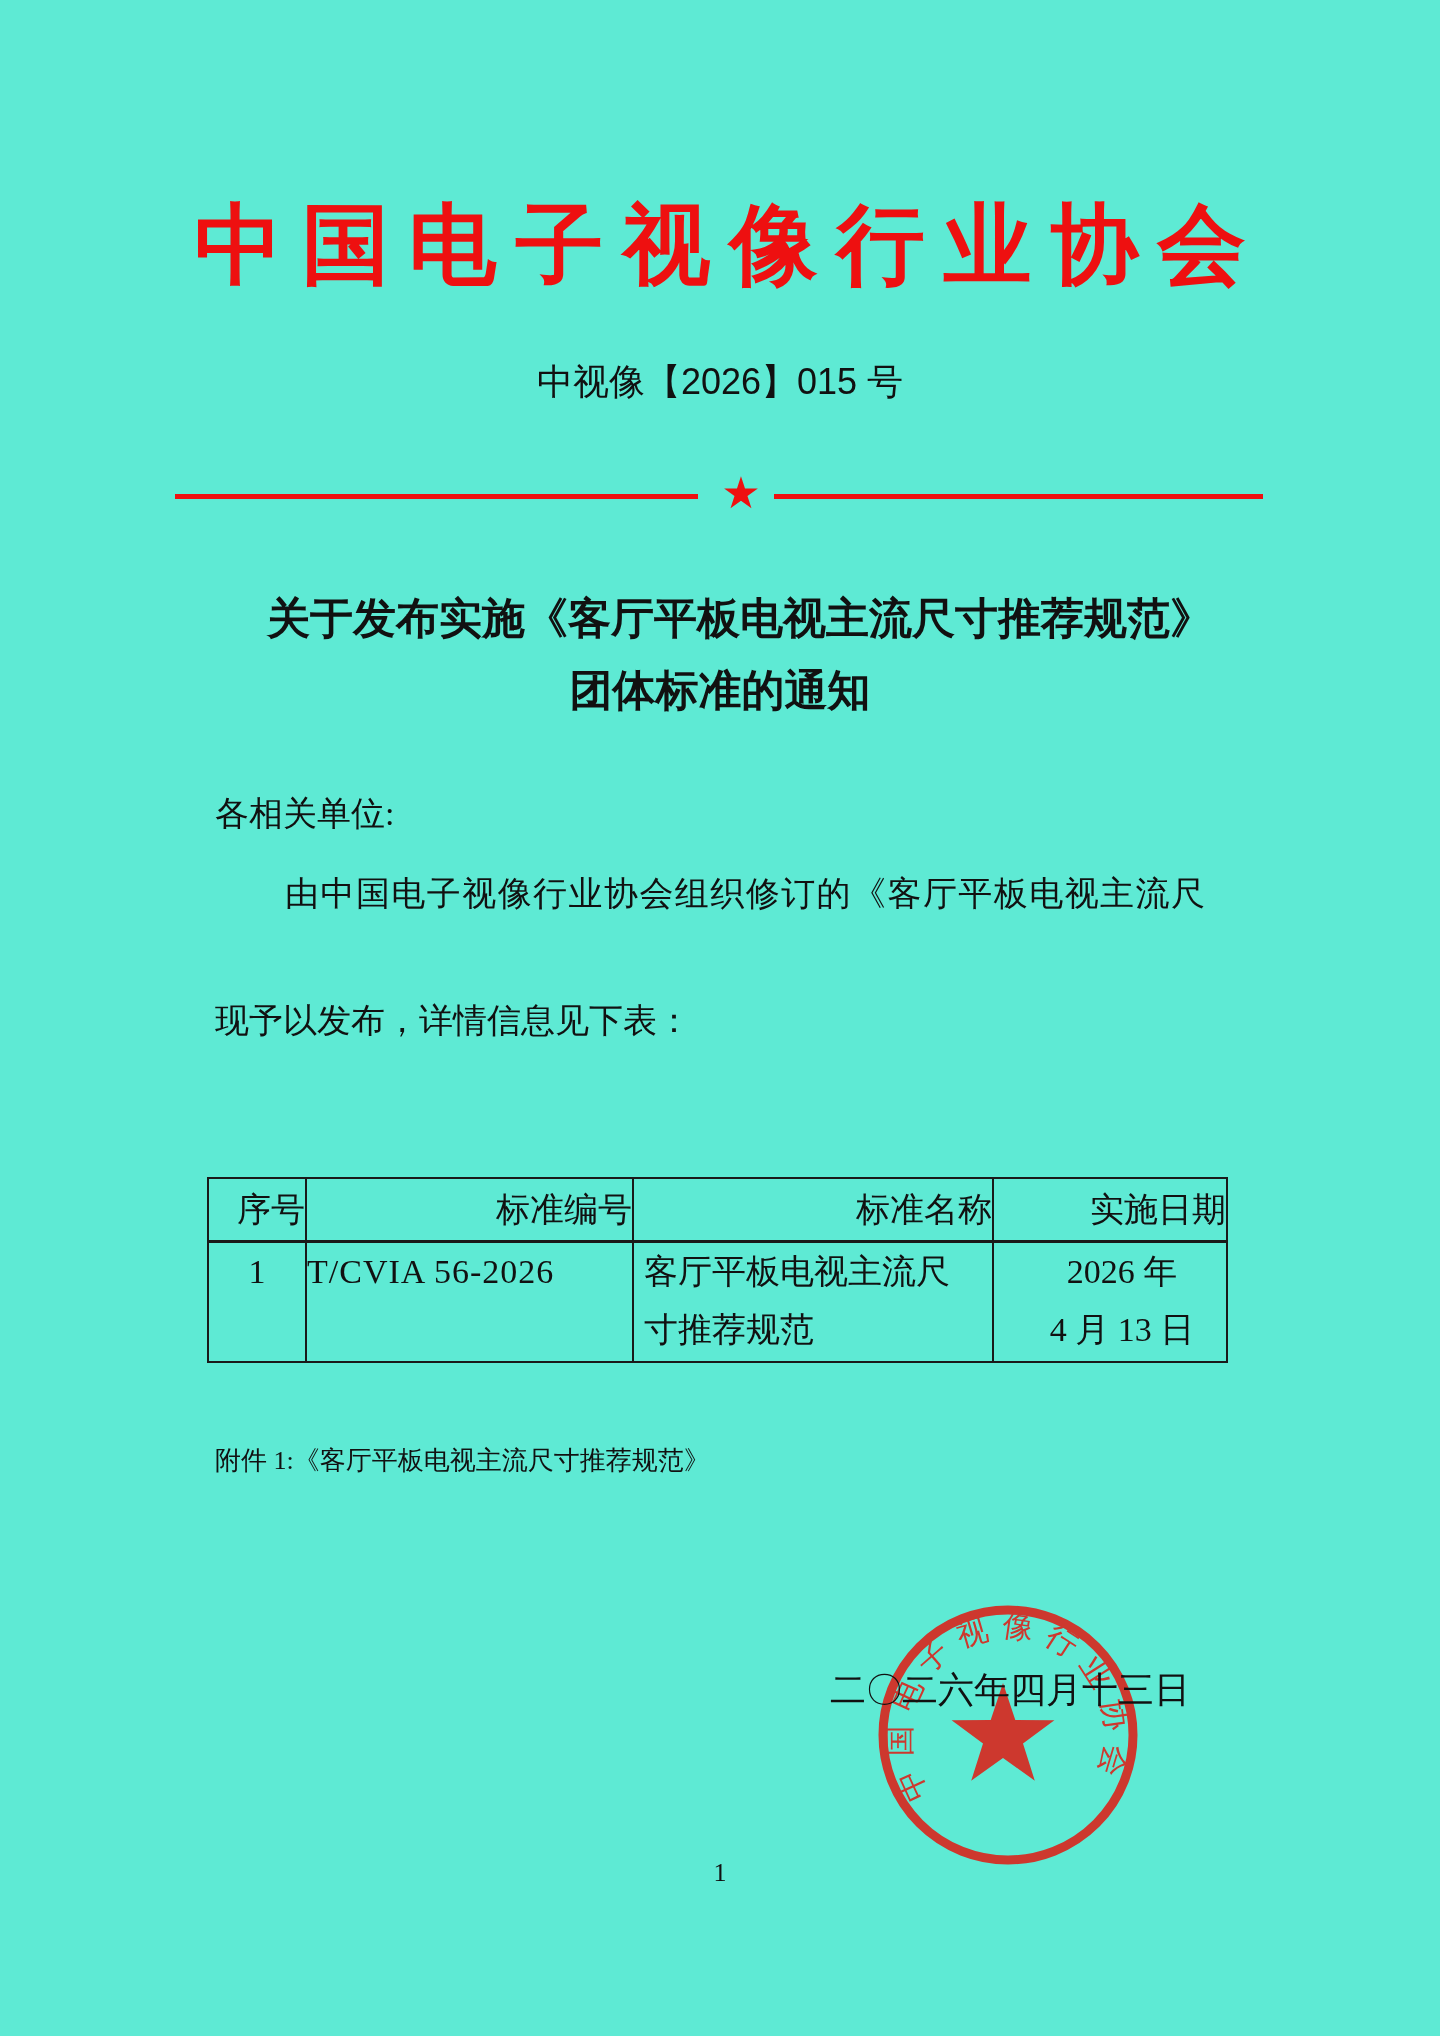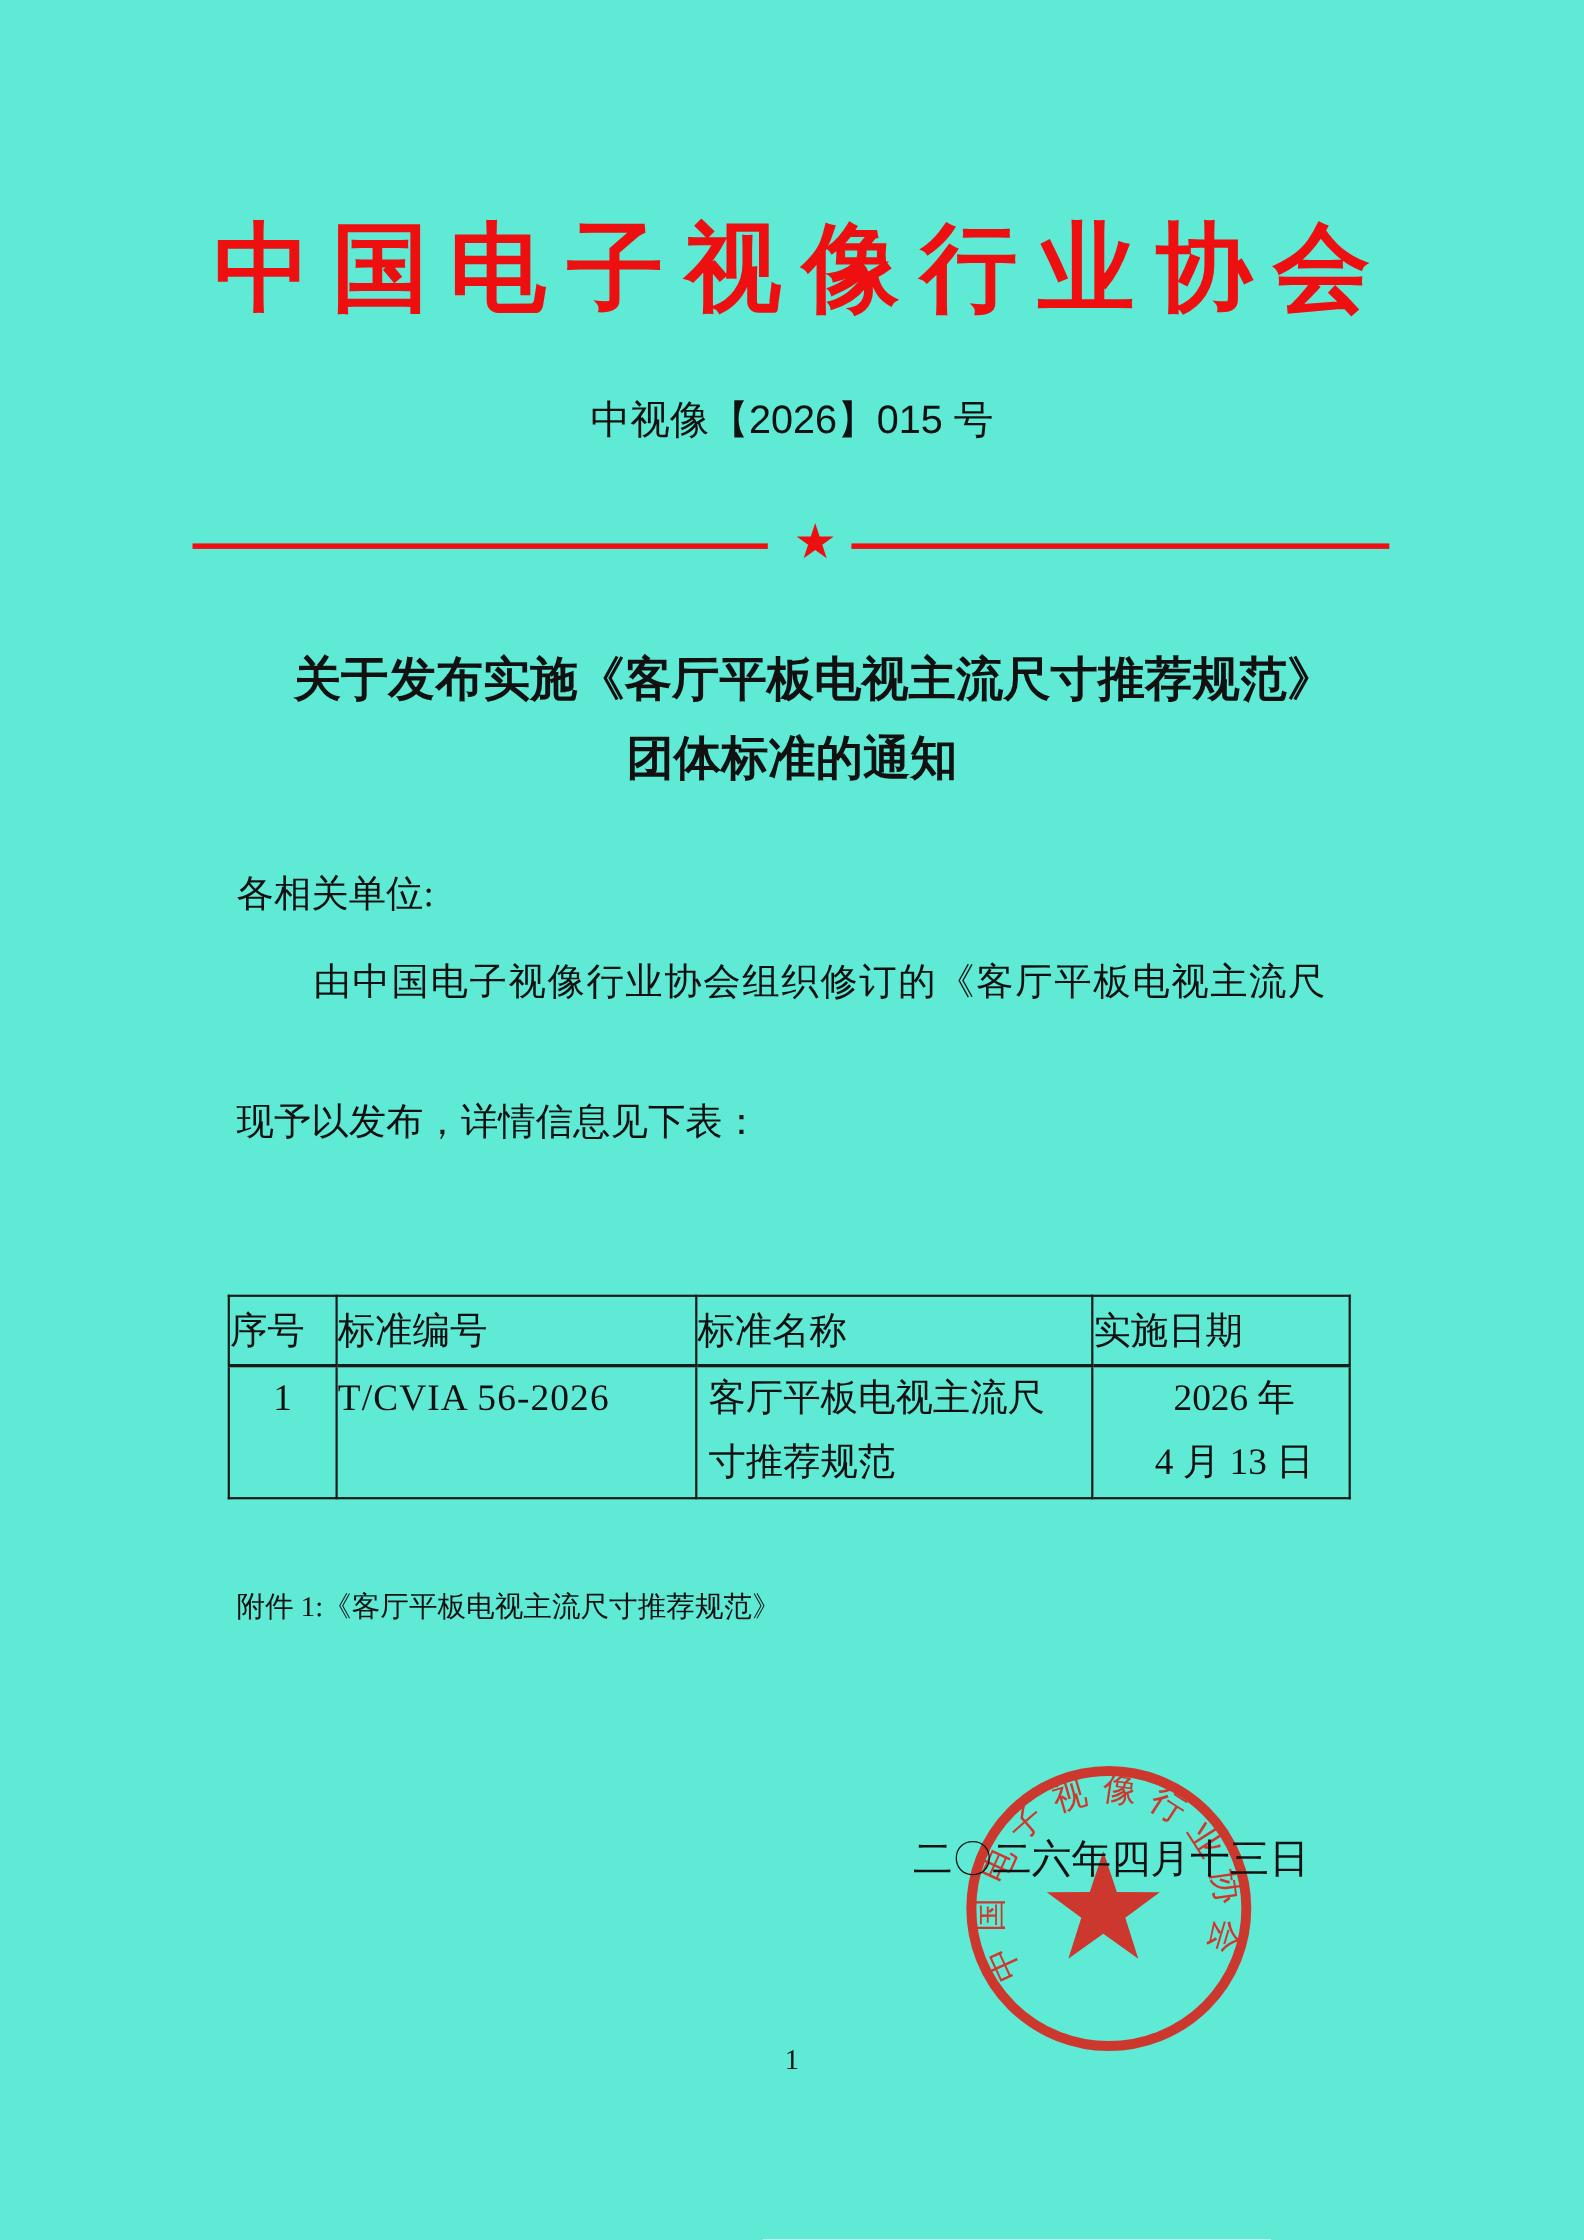--- a/index.html
+++ b/index.html
@@ -26,21 +26,21 @@
 
   .body-line{left:215px;width:990px;font-size:34px;text-align:justify;text-align-last:justify;white-space:nowrap;}
   .bl1{top:877px;padding-left:70px;width:920px;}
   .bl2{top:938px;}
   .bl3{top:999px;}
   .bl4{top:1004px;text-align:center;text-align-last:left;}
 
   table.std-table{position:absolute;left:207px;top:1177px;width:1019px;border-collapse:collapse;
                   table-layout:fixed;font-size:34px;}
   table.std-table td,table.std-table th{border:2px solid #1a1a1a;font-weight:normal;padding:0;margin:0;}
-  table.std-table th{height:61px;text-align:left;vertical-align:middle;border-bottom:3px solid #1a1a1a;}
+  table.std-table th{height:61px;text-align:right;vertical-align:middle;border-bottom:3px solid #1a1a1a;}
   table.std-table td{height:118px;vertical-align:top;}
   .c-seq{text-align:center;padding-top:12px;line-height:58px;}
   .c-code{padding-left:12px;padding-top:12px;line-height:58px;letter-spacing:1px;}
   .c-name div{padding-left:10px;line-height:58px;}
   .c-name{padding-top:12px;}
   .c-date{padding-top:12px;text-align:center;}
   .c-date div{line-height:58px;margin-left:24px;}
 
   .attachment{left:215px;top:1448px;font-size:26px;white-space:nowrap;}
 

